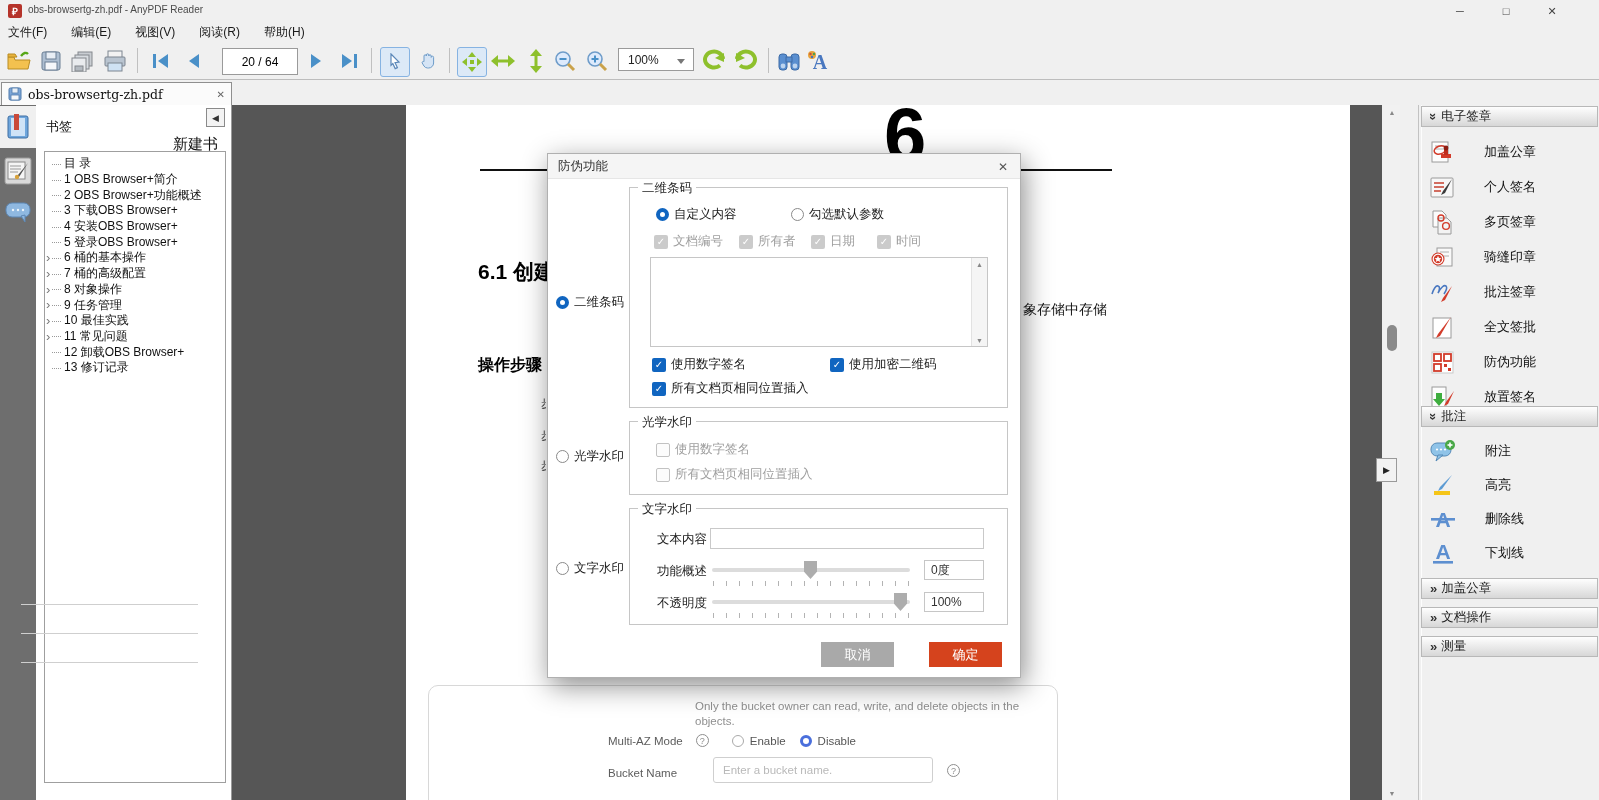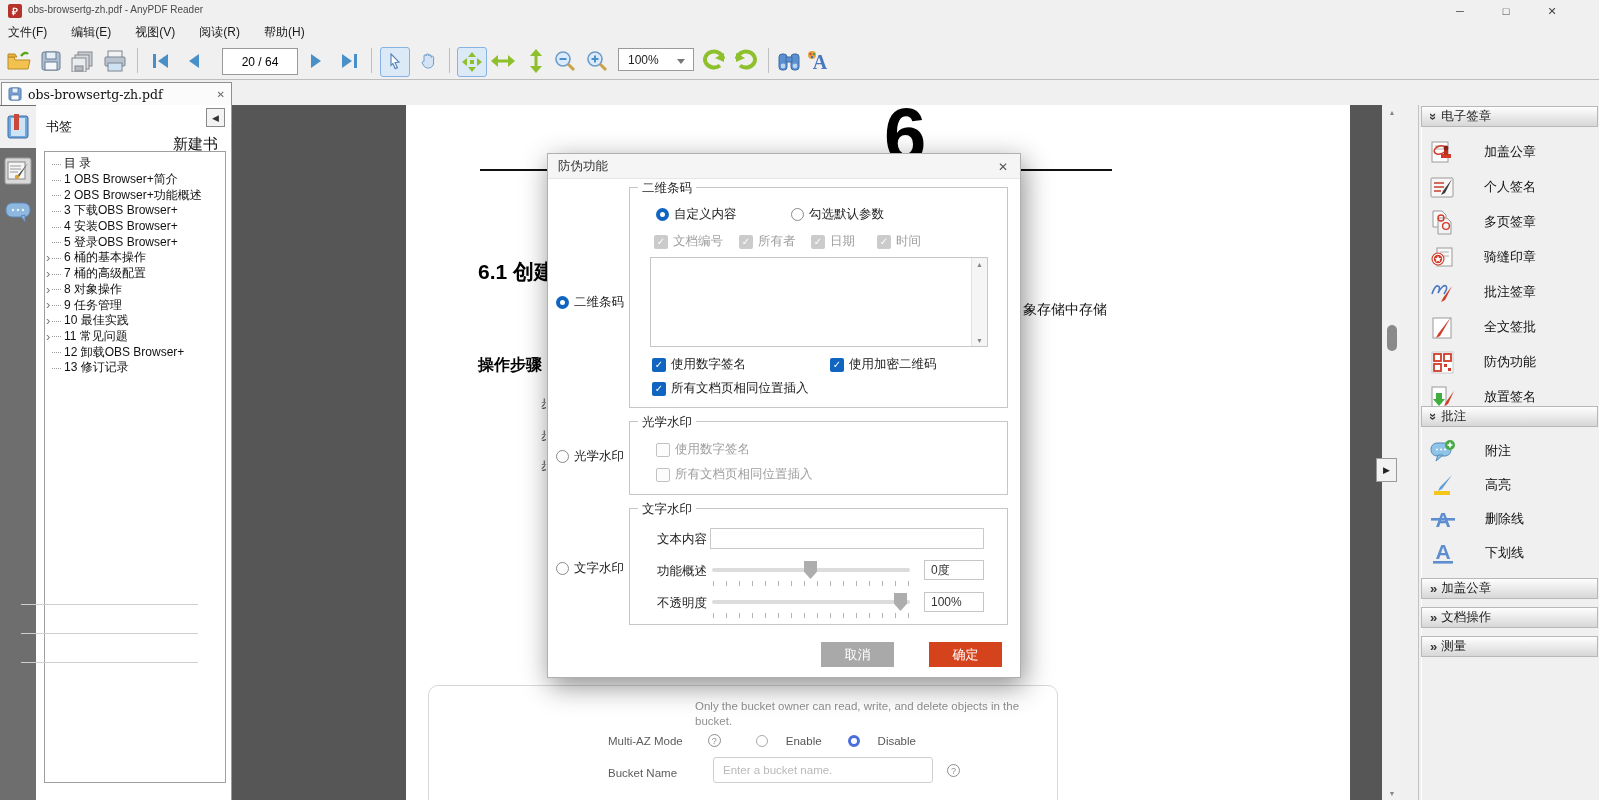--- a/index.html
+++ b/index.html
@@ -377,23 +377,23 @@
     <span class="abs" id="sec-head">6.1 创建桶</span>
     <span class="abs" id="steps-head">操作步骤</span>
     <span class="step-sliver" style="top:290px">步</span>
     <span class="step-sliver" style="top:322px">步</span>
     <span class="step-sliver" style="top:352px">步</span>
     <span class="abs" id="frag-right">象存储中存储</span>
 
     <div class="abs" id="embed-box"></div>
     <div class="abs embed-gray" style="left:289px;top:594px;width:330px">
       <div>Only the bucket owner can read, write, and delete objects in the</div>
-      <div>bucket.</div>
-    </div>
-    <div class="abs flex" style="left:202px;top:628px;gap:12px;height:15px">
+      <div>objects.</div>
+    </div>
+    <div class="abs flex" style="left:202px;top:628px;gap:0;height:15px">
       <span class="embed-label">Multi-AZ Mode</span>
       <span class="help-circle" style="margin-left:13px">?</span>
       <span class="e-radio" style="margin-left:23px"></span>
       <span class="embed-label" style="margin-left:6px;color:#555">Enable</span>
       <span class="e-radio on" style="margin-left:14px"></span>
       <span class="embed-label" style="margin-left:6px;color:#555">Disable</span>
     </div>
     <span class="abs embed-label" style="left:202px;top:662px">Bucket Name</span>
     <div class="abs" id="bucket-input">
       <span>Enter a bucket name.</span>

